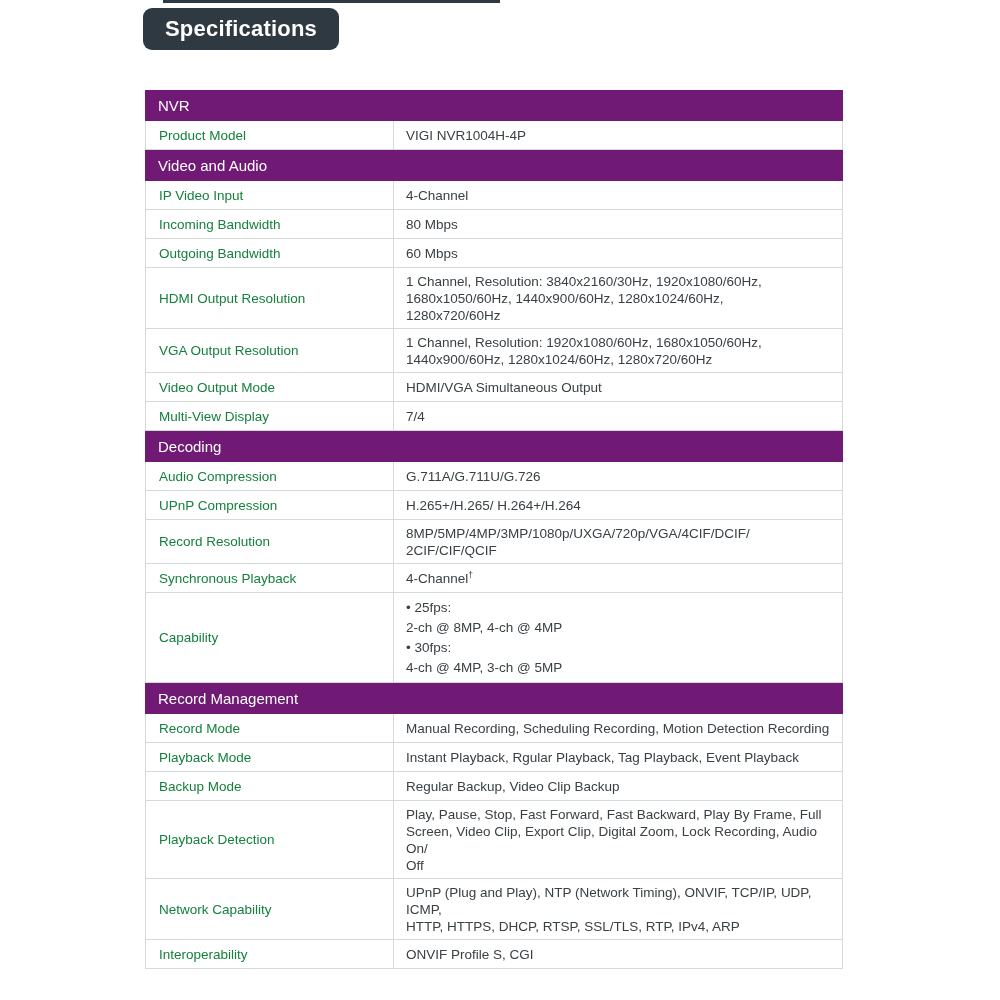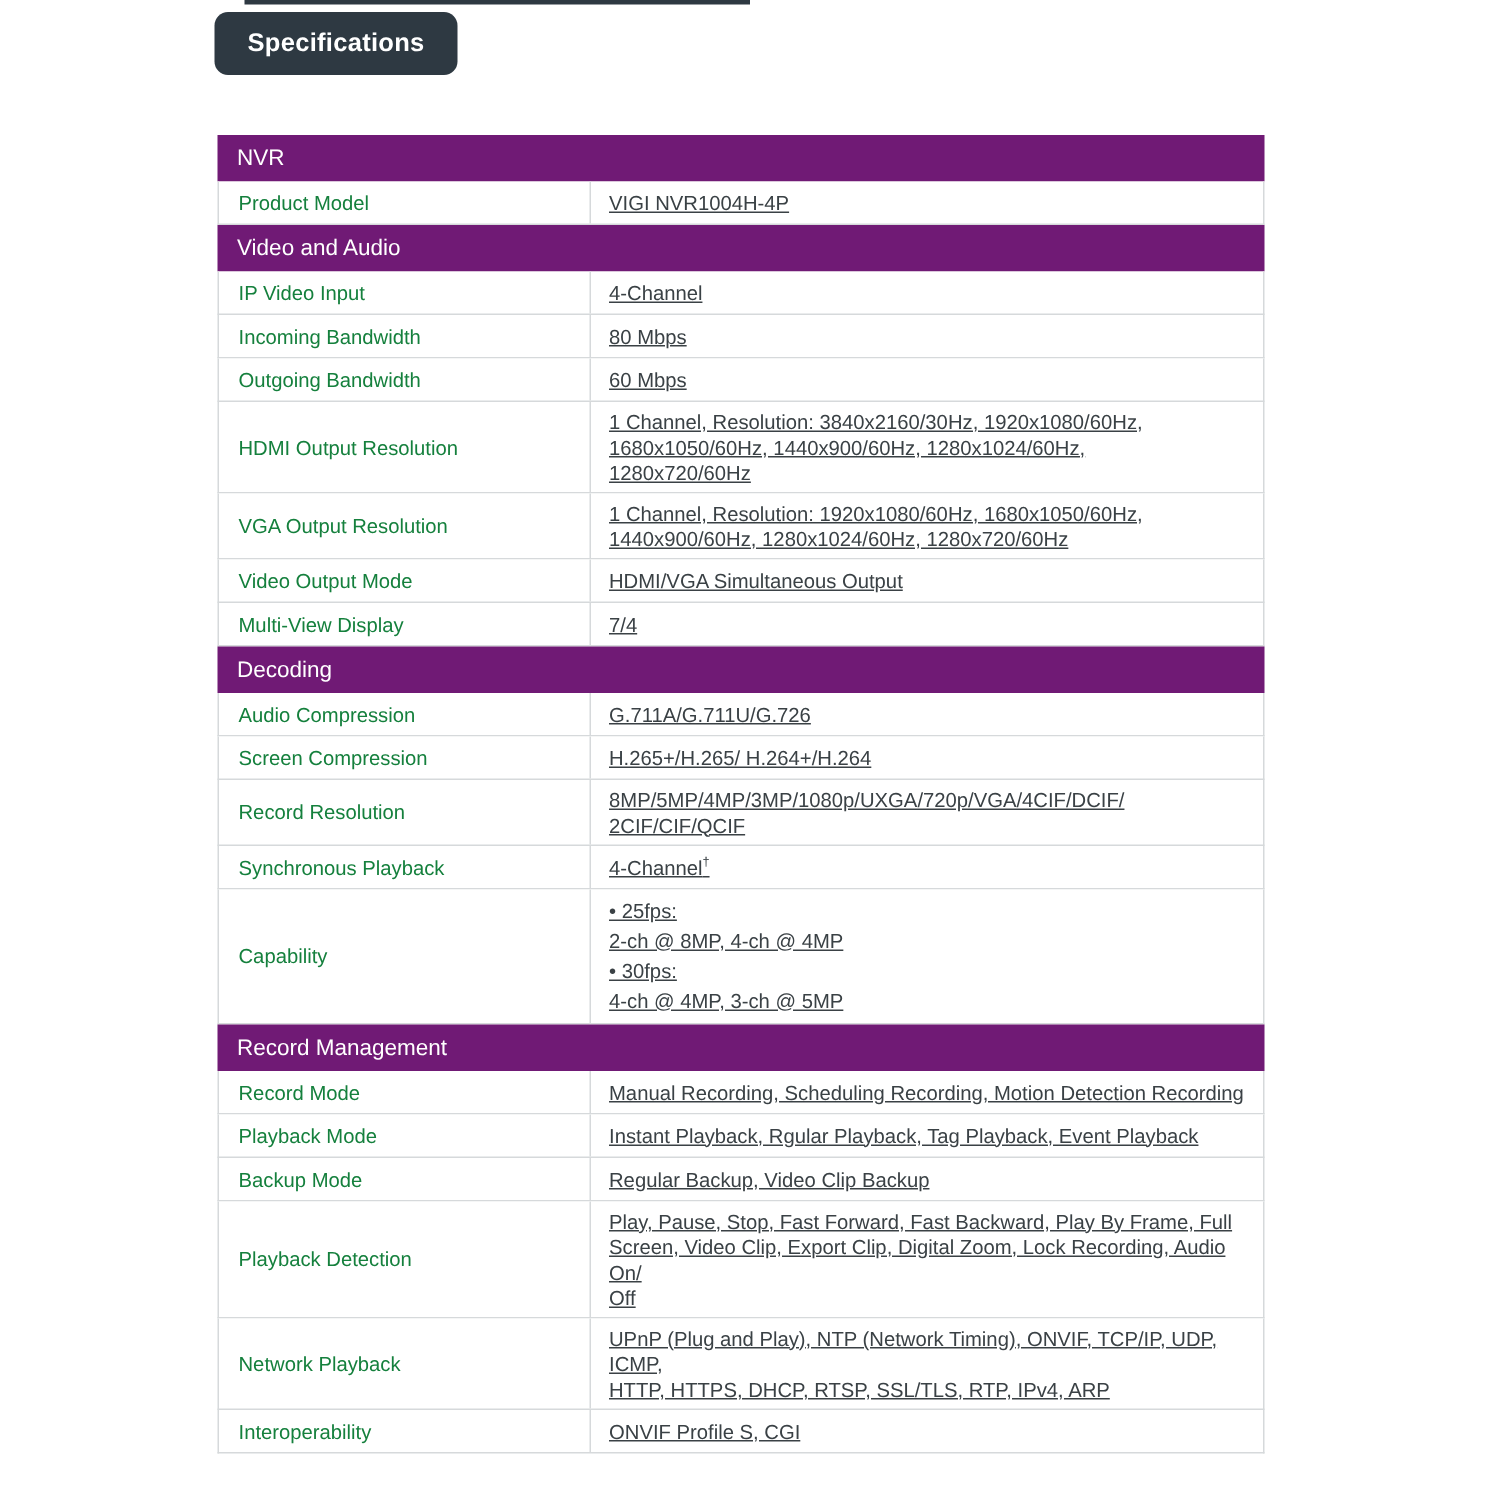--- a/index.html
+++ b/index.html
@@ -5,37 +5,37 @@
   * { box-sizing: border-box; margin: 0; padding: 0; }
   html, body { width: 1000px; height: 1000px; background: #ffffff;
     font-family: "Liberation Sans", sans-serif; position: relative; overflow: hidden; }
 
   .artifact-line { position: absolute; top: 0; left: 163px; width: 337px; height: 3px;
     background: #2e3942; }
 
   .title-badge { position: absolute; left: 143px; top: 8px; height: 42px;
     background: #2e3942; color: #ffffff; border-radius: 9px;
     display: flex; align-items: center; padding: 0 22px;
-    font-size: 17px; font-weight: 700; letter-spacing: 0.2px; }
+    font-size: 22px; font-weight: 700; letter-spacing: 0.2px; }
 
   .spec-table { position: absolute; left: 145px; top: 90px; width: 698px; }
 
   .sec-header { background: #701a75; color: #ffffff; font-size: 15px;
     padding: 7px 13px; line-height: 17px; font-weight: 400; }
 
   .row { display: flex; background: #ffffff;
     border-left: 1px solid #d6d9db; border-right: 1px solid #d6d9db;
     border-bottom: 1px solid #d6d9db; }
 
   .cell-label { width: 248px; min-width: 248px; border-right: 1px solid #d6d9db;
     padding: 5.5px 10px 5.5px 13px; display: flex; align-items: center;
     color: #15803d; font-size: 13.5px; line-height: 17px; }
 
   .cell-value { flex: 1; padding: 4px 12px; display: flex; flex-direction: column;
-    justify-content: center; color: #3a4145; font-size: 13.5px; text-decoration: underline; }
+    justify-content: center; color: #3a4145; font-size: 13.5px; }
 
   .line { line-height: 17px; }
   .row.multi .line { line-height: 17px; }
   .row.multi .cell-value { padding-top: 4.5px; padding-bottom: 4.5px; }
   .row.cap .line { line-height: 20px; }
 
   sup { font-size: 8.5px; line-height: 0; vertical-align: super; }
 </style>
 </head>
 <body>
@@ -102,21 +102,21 @@
   </div>
 
   <div class="sec-header">Decoding</div>
   <div class="row">
     <div class="cell-label">Audio Compression</div>
     <div class="cell-value">
       <div class="line">G.711A/G.711U/G.726</div>
     </div>
   </div>
   <div class="row">
-    <div class="cell-label">Screen Compression</div>
+    <div class="cell-label">UPnP Compression</div>
     <div class="cell-value">
       <div class="line">H.265+/H.265/ H.264+/H.264</div>
     </div>
   </div>
   <div class="row multi">
     <div class="cell-label">Record Resolution</div>
     <div class="cell-value">
       <div class="line">8MP/5MP/4MP/3MP/1080p/UXGA/720p/VGA/4CIF/DCIF/</div>
       <div class="line">2CIF/CIF/QCIF</div>
     </div>
@@ -159,21 +159,21 @@
   <div class="row multi">
     <div class="cell-label">Playback Detection</div>
     <div class="cell-value">
       <div class="line">Play, Pause, Stop, Fast Forward, Fast Backward, Play By Frame, Full</div>
       <div class="line">Screen, Video Clip, Export Clip, Digital Zoom, Lock Recording, Audio On/</div>
       <div class="line">Off</div>
     </div>
   </div>
 
   <div class="row multi">
-    <div class="cell-label">Network Playback</div>
+    <div class="cell-label">Network Capability</div>
     <div class="cell-value">
       <div class="line">UPnP (Plug and Play), NTP (Network Timing), ONVIF, TCP/IP, UDP, ICMP,</div>
       <div class="line">HTTP, HTTPS, DHCP, RTSP, SSL/TLS, RTP, IPv4, ARP</div>
     </div>
   </div>
   <div class="row">
     <div class="cell-label">Interoperability</div>
     <div class="cell-value">
       <div class="line">ONVIF Profile S, CGI</div>
     </div>

